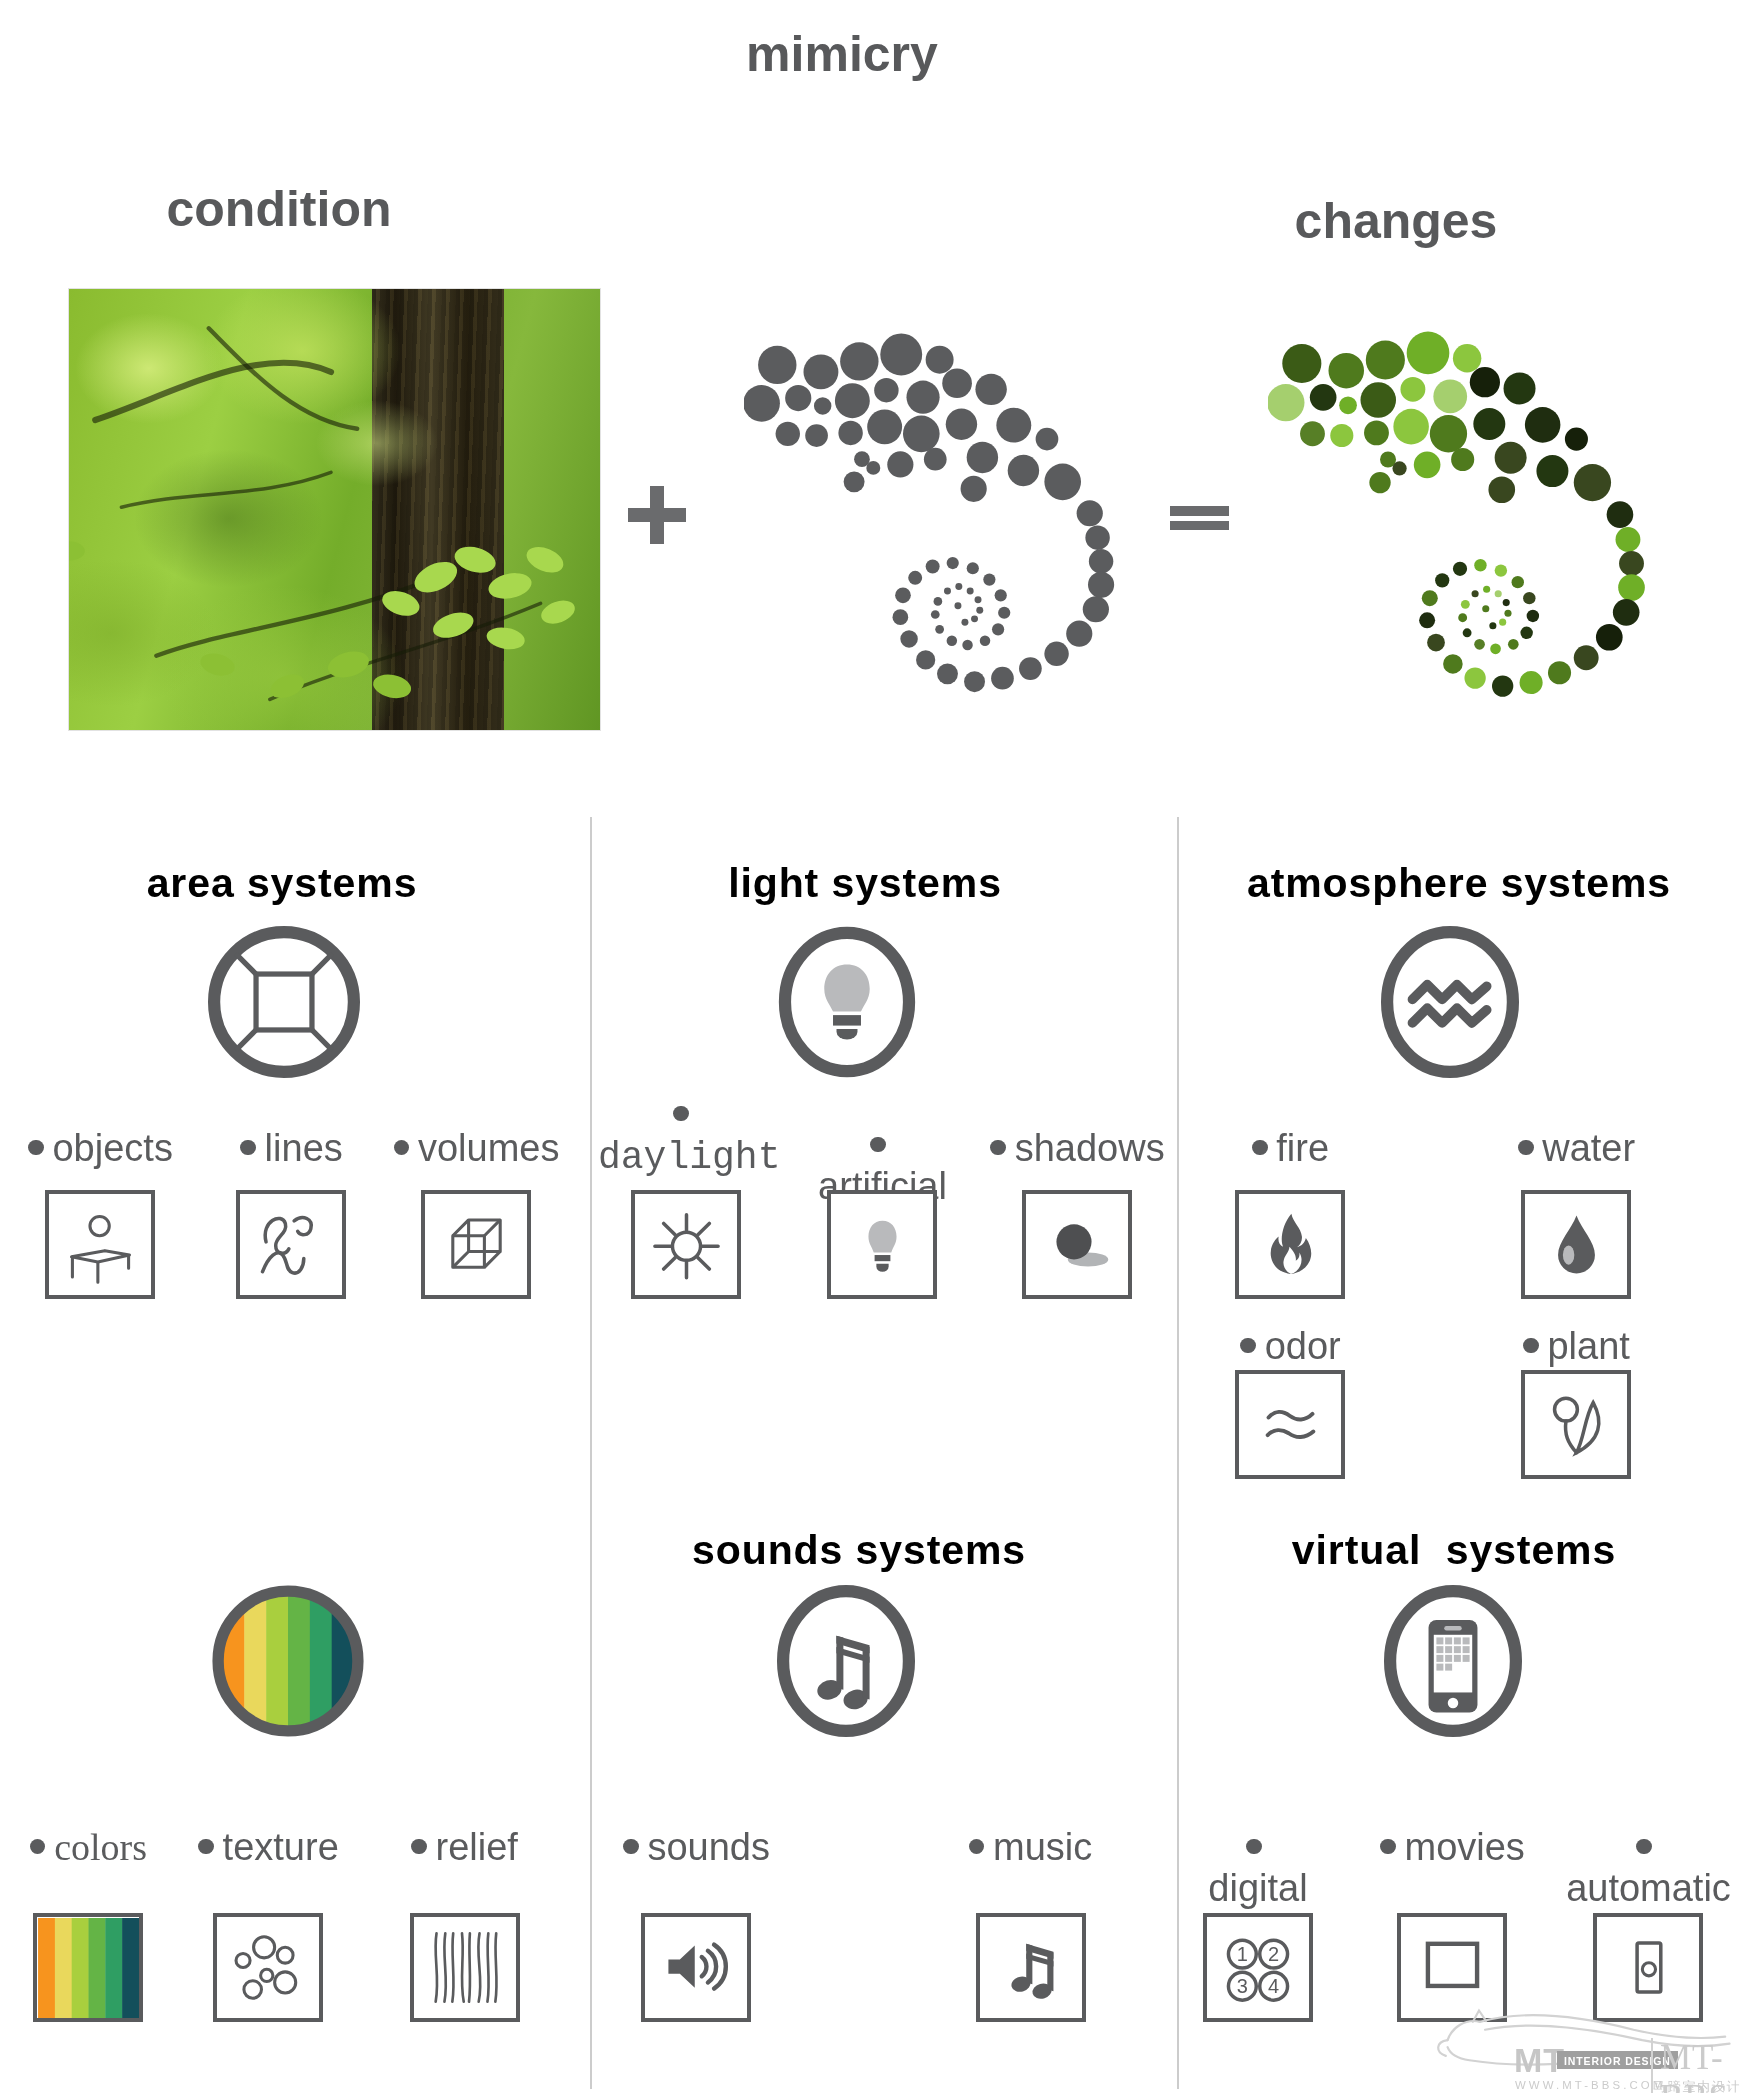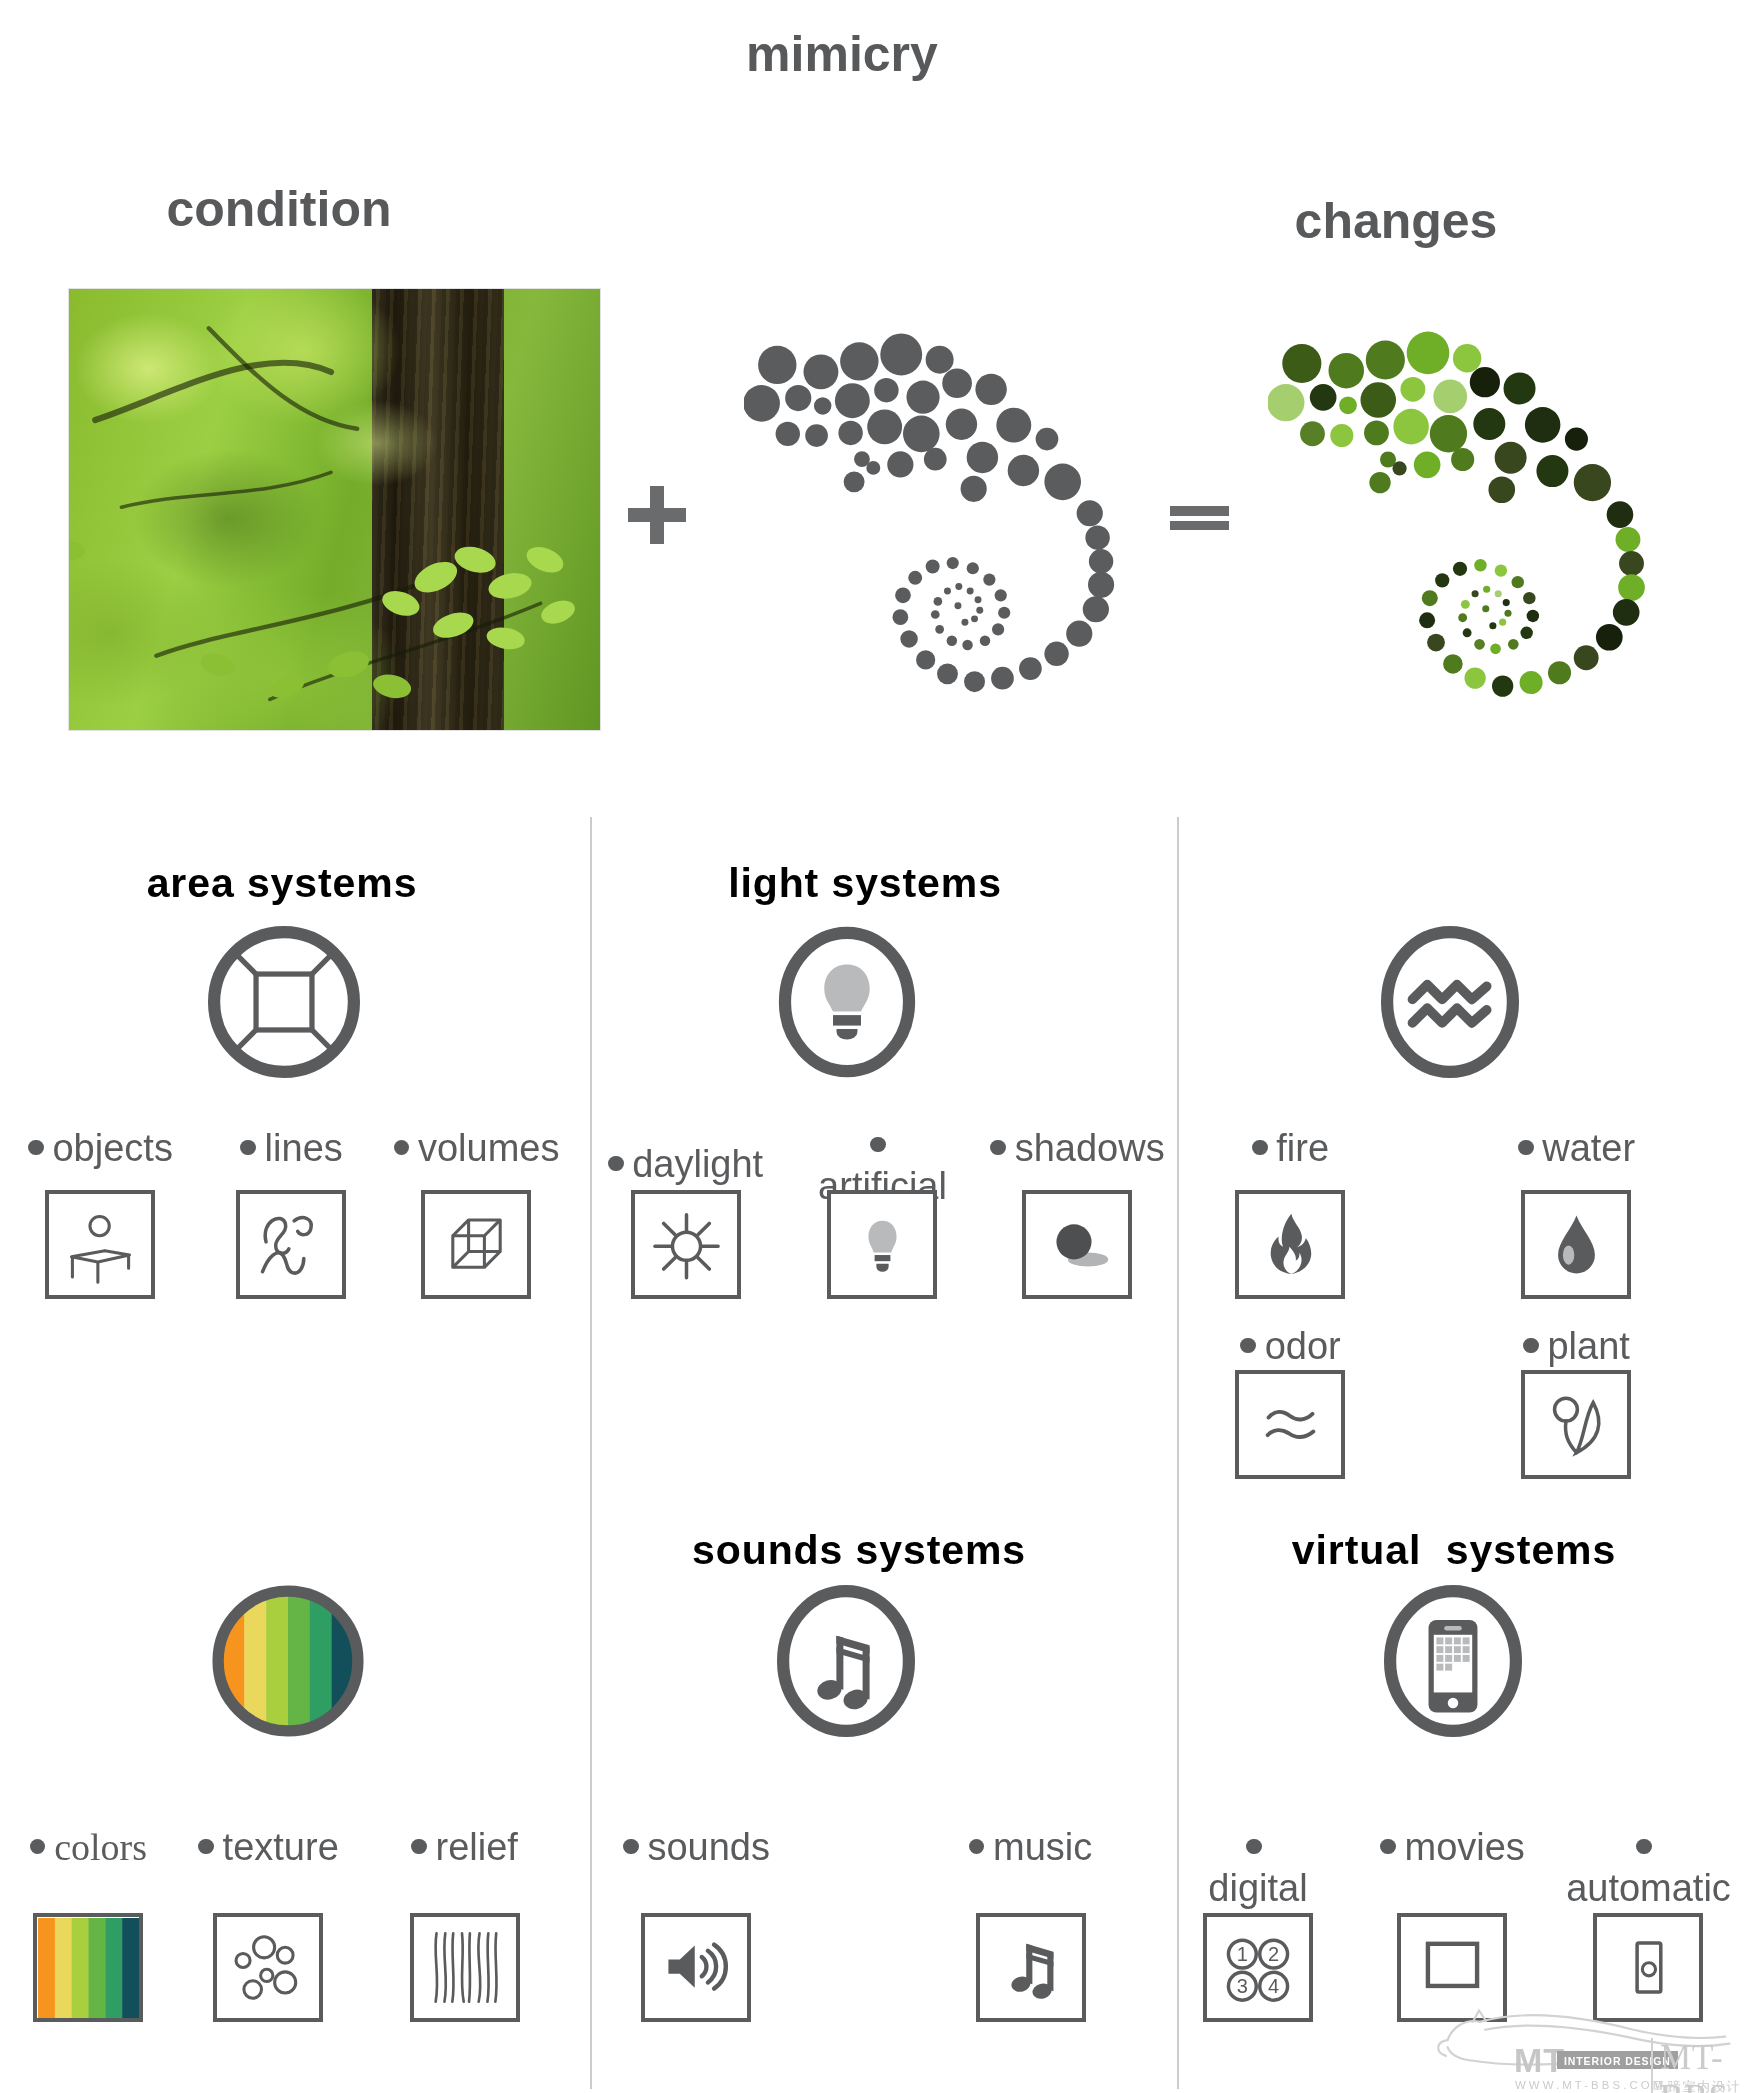--- a/index.html
+++ b/index.html
@@ -230,20 +230,21 @@
       <circle cx="264" cy="331" r="4" fill="#8cc63e"></circle>
       <circle cx="253" cy="335" r="4" fill="#233711"></circle>
       <circle cx="245" cy="316" r="4" fill="#4f7a1d"></circle>
     </svg>
 
   <div class="abs divider" style="left:590px;top:817px;height:1272px;"></div>
   <div class="abs divider" style="left:1177px;top:817px;height:1272px;"></div>
 
   <div class="abs hdr" style="left:282px;top:860px;">area systems</div>
   <div class="abs hdr" style="left:865px;top:860px;">light systems</div>
+  <div class="abs hdr" style="left:1459px;top:860px;">atmosphere systems</div>
   <div class="abs hdr" style="left:859px;top:1527px;">sounds systems</div>
   <div class="abs hdr" style="left:1454px;top:1527px;">virtual  systems</div>
 
   <svg class="abs" style="left:201px;top:919px;" width="166" height="166" viewBox="0 0 190 190">
     <circle cx="95" cy="95" r="80" fill="none" stroke="#5a5b5d" stroke-width="14"></circle>
     <g stroke="#5a5b5d" stroke-width="6" fill="none">
       <rect x="63" y="63" width="64" height="64"></rect>
       <path d="M63,63 L40,40 M127,63 L150,40 M63,127 L40,150 M127,127 L150,150"></path>
     </g>
   </svg>
@@ -348,21 +349,21 @@
   <div class="abs ibox" style="left:421px;top:1190px;">
     <svg width="79" height="79" viewBox="0 0 90 90">
       <g stroke="#5a5b5d" stroke-width="3.5" fill="none" stroke-linejoin="round">
         <rect x="36" y="17" width="36" height="36"></rect>
         <rect x="18" y="35" width="36" height="36"></rect>
         <path d="M36,17 L18,35 M72,17 L54,35 M72,53 L54,71 M36,53 L18,71"></path>
       </g>
     </svg>
   </div>
 
-  <div class="abs ilabel" style="left:598px;top:1144px;width:175px;">
+  <div class="abs ilabel" style="left:598px;top:1096px;width:175px;font-family:Liberation Mono, monospace;">
     <span class="bullet"></span><span>daylight</span>
   </div>
   <div class="abs ibox" style="left:631px;top:1190px;">
     <svg width="79" height="79" viewBox="0 0 90 90">
       <g stroke="#5a5b5d" stroke-width="4" fill="none" stroke-linecap="round">
         <circle cx="45" cy="47" r="16"></circle>
         <path d="M63,47 L81,47 M27,47 L9,47 M45,29 L45,11 M45,65 L45,83 M58,34 L71,21 M32,34 L19,21 M58,60 L71,73 M32,60 L19,73"></path>
       </g>
     </svg>
   </div>

